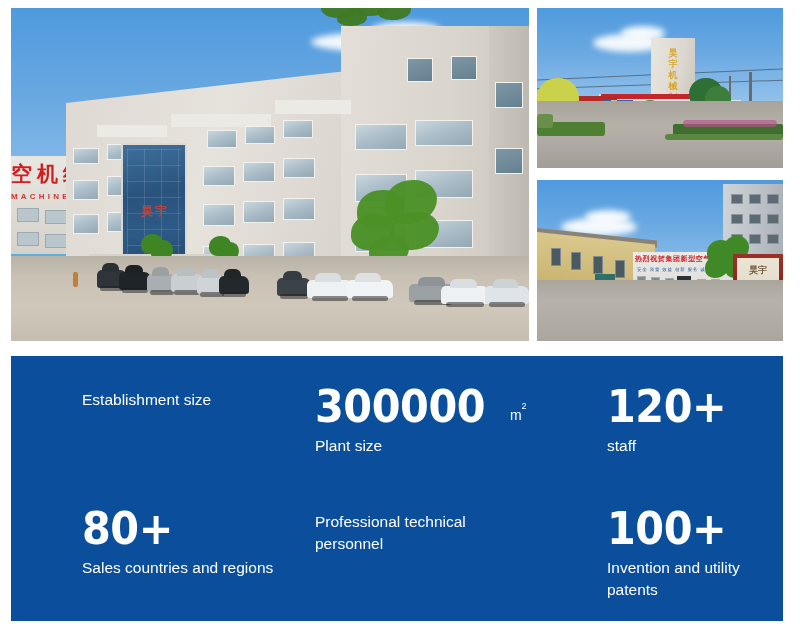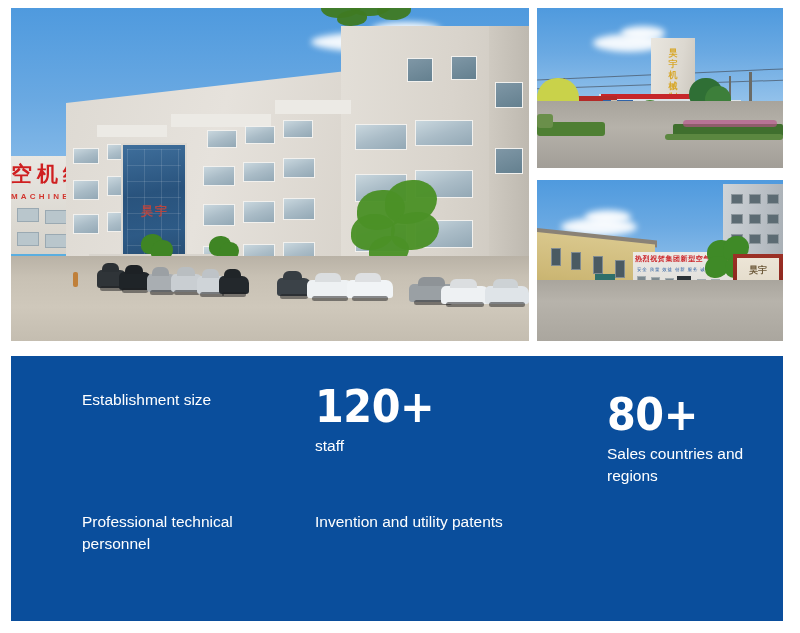--- a/index.html
+++ b/index.html
@@ -583,39 +583,49 @@
     </div>
   </div>
 
   <div class="stats-panel">
     <div class="stats-grid">
 
       <div class="stat">
         <div class="stat-label">Establishment size</div>
       </div>
 
+      <div class="stat">
+        <div class="stat-value-line">
+          <span class="stat-value">300000</span>
+          <span class="stat-unit"><span>m</span><sup>2</sup></span>
+        </div>
+        <div class="stat-label">Plant size</div>
+      </div>
 
       <div class="stat">
         <div class="stat-value-line">
           <span class="stat-value">120+</span>
         </div>
         <div class="stat-label">staff</div>
       </div>
 
       <div class="stat stat-row2">
         <div class="stat-value-line">
           <span class="stat-value">80+</span>
         </div>
         <div class="stat-label">Sales countries and regions</div>
       </div>
 
       <div class="stat stat-row2">
         <div class="stat-label">Professional technical personnel</div>
       </div>
 
       <div class="stat stat-row2">
+        <div class="stat-value-line">
+          <span class="stat-value">100+</span>
+        </div>
         <div class="stat-label">Invention and utility patents</div>
       </div>
 
     </div>
   </div>
 
 </div>
 
 </body></html>

